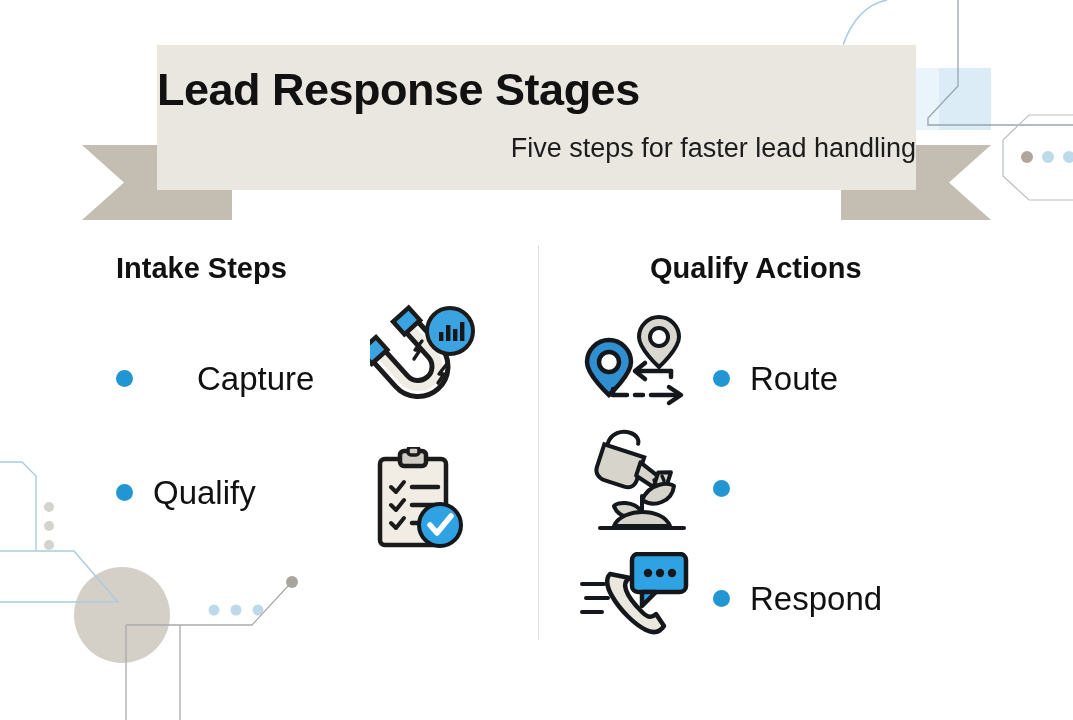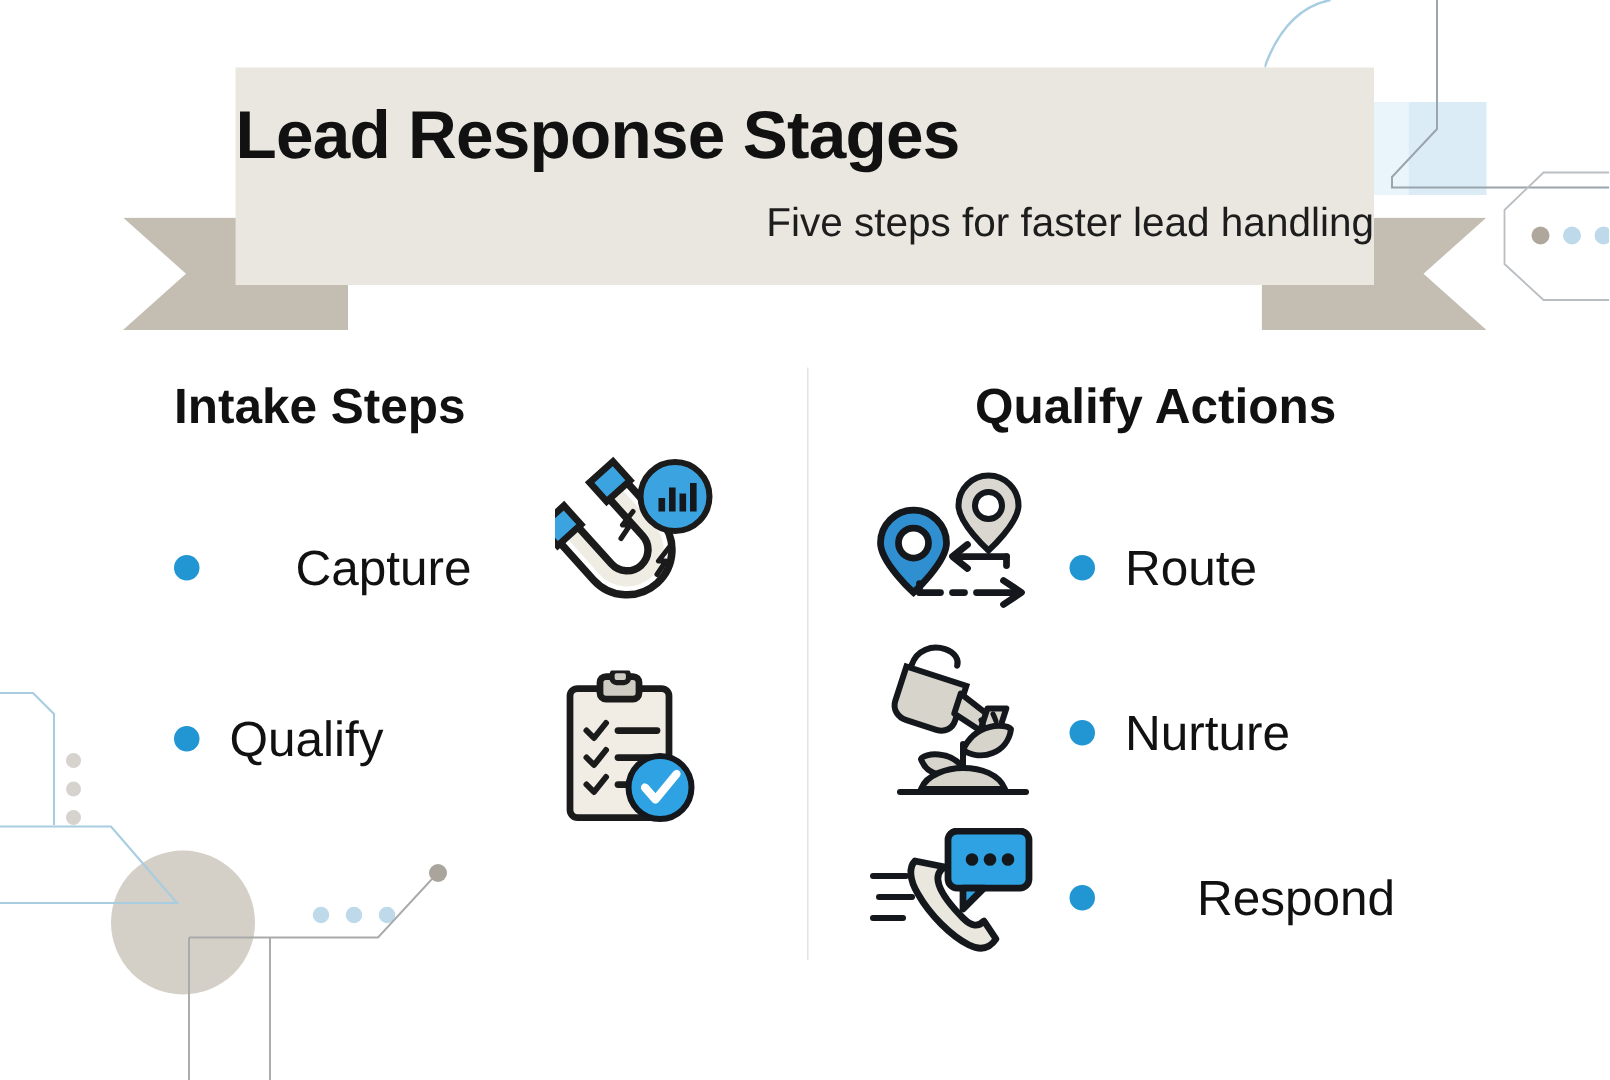--- a/index.html
+++ b/index.html
@@ -23,39 +23,39 @@
   #fold-left{left:157px;clip-path:polygon(0 0,78px 40px,0 40px);}
   #fold-right{left:838px;clip-path:polygon(78px 0,78px 40px,0 40px);}
   #banner-box{position:absolute;left:157px;top:5px;width:759px;height:145px;background:#eae7e0;}
   #banner-title{position:absolute;left:0;right:0;top:22px;
       font-size:45px;font-weight:bold;color:#111111;letter-spacing:-0.5px;line-height:1;}
   #banner-subtitle{position:absolute;left:0;right:0;top:90px;text-align:right;
       font-size:27px;font-weight:normal;color:#1d1d1d;line-height:1;}
 
   
   #divider{position:absolute;left:538px;top:245px;width:1px;height:395px;background:#e3e3e3;}
-  .col-head{position:absolute;font-size:33px;font-weight:bold;color:#111111;line-height:1;}
+  .col-head{position:absolute;font-size:29px;font-weight:bold;color:#111111;line-height:1;}
   #head-left{left:116px;top:254px;}
   #head-right{left:650px;top:254px;}
 
   .row{position:absolute;display:flex;align-items:center;height:90px;}
   .bullet{width:17px;height:17px;border-radius:50%;background:#2196d3;flex:0 0 auto;}
   .row-label{font-size:33px;color:#111111;line-height:1;white-space:nowrap;}
 
   
   #row-capture{left:116px;top:333px;gap:44px;}
   #row-qualify{left:116px;top:447px;}
   #row-capture .bullet,#row-qualify .bullet{margin-right:20px;}
   #icon-magnet{position:absolute;left:370px;top:303px;}
   #icon-clipboard{position:absolute;left:372px;top:447px;}
 
   
   #row-route{left:713px;top:333px;}
   #row-nurture{left:713px;top:443px;}
-  #row-respond{left:713px;top:553px;gap:48px;}
+  #row-respond{left:713px;top:553px;}
   #row-route .bullet,#row-nurture .bullet,#row-respond .bullet{margin-right:20px;}
   #icon-route{position:absolute;left:583px;top:313px;}
   #icon-nurture{position:absolute;left:588px;top:424px;}
   #icon-respond{position:absolute;left:580px;top:552px;}
 </style>
 </head>
 <body>
 
 <div id="stage">
 
@@ -143,21 +143,20 @@
     <path d="M58 78 L65 86 L79 69" fill="none" stroke="#ffffff" stroke-width="5.5" stroke-linecap="round" stroke-linejoin="round"></path>
   </svg>
 
   <div class="row" id="row-route">
     <span class="bullet"></span>
     <span class="row-label">Route</span>
   </div>
 
   <div class="row" id="row-nurture">
     <span class="bullet"></span>
-    <span class="row-label">Nurture</span>
   </div>
 
   <div class="row" id="row-respond">
     <span class="bullet"></span>
     <span class="row-label">Respond</span>
   </div>
 
   <svg id="icon-route" width="112" height="98" viewBox="0 0 112 98">
     <path d="M76 4 C87 4 96 13 96 24 C96 36 76 54 76 54 C76 54 56 36 56 24 C56 13 65 4 76 4 Z" fill="#dad7d0" stroke="#14181c" stroke-width="4"></path>
     <circle cx="76" cy="24" r="9" fill="#ffffff" stroke="#14181c" stroke-width="4"></circle>

